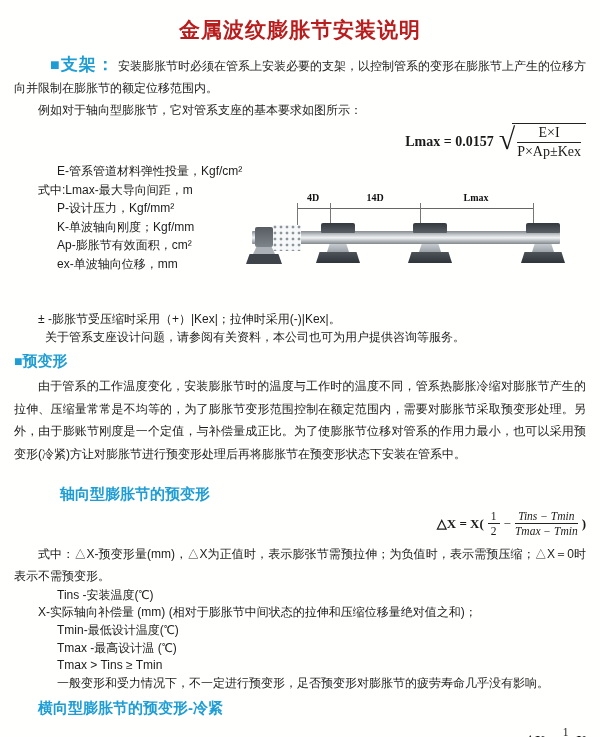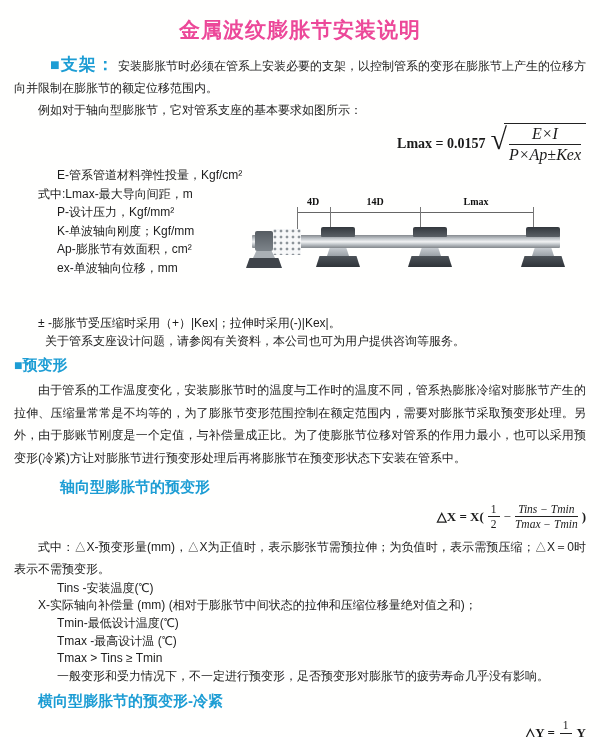--- a/index.html
+++ b/index.html
@@ -2,33 +2,33 @@
 <html style="--accent: #1d9dd4;"><head>
 <meta charset="utf-8">
 <style>
   :root { --accent:#1d9dd4; }
   html,body { margin:0; padding:0; background:#fff; }
   .doc {
     position:relative; width:600px; height:737px; box-sizing:border-box;
     padding:14px 14px 10px; overflow:hidden; background:#fffffe;
     font-family:"Liberation Sans", sans-serif; font-size:12px; color:#1c1c1c;
   }
-  .title { font-size:21px; font-weight:700; text-align:center; margin:2px 0 10px; color:#ec4899; letter-spacing:1px; }
+  .title { font-size:21px; font-weight:700; text-align:center; margin:2px 0 10px; color:#b91c1c; letter-spacing:1px; }
 
   .p-support { margin:0; line-height:22px; text-indent:36px; text-align:justify; }
   .sec-inline { color:var(--accent); font-size:17px; font-weight:700; letter-spacing:1px; }
   .sec-inline .sq { font-size:16px; }
   .p-example { margin:2px 0 0; line-height:19px; text-indent:24px; }
 
   .formula { display:flex; justify-content:flex-end; align-items:center; font-family:"Liberation Serif", serif; color:#1a1a1a; }
   .f1 { margin:3px 0 2px; gap:5px; }
   .f1 .lhs { font-weight:700; font-size:14px; }
   .sqrt { display:inline-flex; align-items:stretch; }
   .rad-sign { font-size:30px; line-height:32px; font-weight:400; margin-right:-3px; }
-  .radicand { border-top:1.6px solid #222; padding:1px 5px 0; font-style:italic; font-size:16px; }
+  .radicand { border-top:1.6px solid #222; padding:1px 5px 0; font-size:14px; }
   .radicand .fnum { display:block; text-align:center; border-bottom:1px solid #222; padding:0 4px 1px; }
   .radicand .fden { display:block; text-align:center; padding-top:1px; }
 
   .defs-wrap { position:relative; min-height:131px; }
   .def { margin-left:24px; line-height:18.6px; }
   .def.sub { margin-left:43px; }
   .p-pm { margin:17px 0 0 24px; line-height:18px; }
   .p-consult { margin:0 0 0 31px; line-height:18px; }
 
   .diagram { position:absolute; left:231px; top:32px; width:332px; height:90px; font-family:"Liberation Serif", serif; }
@@ -51,21 +51,21 @@
   .support .neck { position:absolute; left:13px; top:50px; width:22px; height:8px;
     background:linear-gradient(180deg,#c6cbd0,#9aa1a7); clip-path:polygon(12% 0,88% 0,100% 100%,0 100%); }
   .support .foot { position:absolute; left:2px; top:58px; width:44px; height:11px;
     background:linear-gradient(180deg,#4d5359,#2f3439); clip-path:polygon(8% 0,92% 0,100% 100%,0 100%); }
 
   .sec-head2 { margin:6px 0 4px; color:var(--accent); font-size:15px; font-weight:700; }
   .sec-head2 .sq { font-size:14px; }
   .p-preform { margin:0; line-height:22.5px; text-indent:2em; text-align:justify; }
 
   .sub-blue { color:var(--accent); font-size:15px; font-weight:700; }
-  .h-axial { margin:9px 0 2px 46px; }
+  .h-axial { margin:20px 0 2px 46px; }
   .h-lateral { margin:7px 0 2px 24px; }
 
   .f2 { margin:5px 0 4px; gap:4px; font-size:13px; }
   .f2 .bold { font-weight:700; }
   .vfrac { display:inline-flex; flex-direction:column; text-align:center; font-size:11.5px; line-height:1.25; vertical-align:middle; }
   .vfrac .vnum { border-bottom:1px solid #222; padding:0 3px; }
   .vfrac .vden { padding-top:0; }
   .f2 .ital { font-style:italic; }
 
   .p-expl { margin:0; line-height:22px; text-indent:2em; text-align:justify; }

